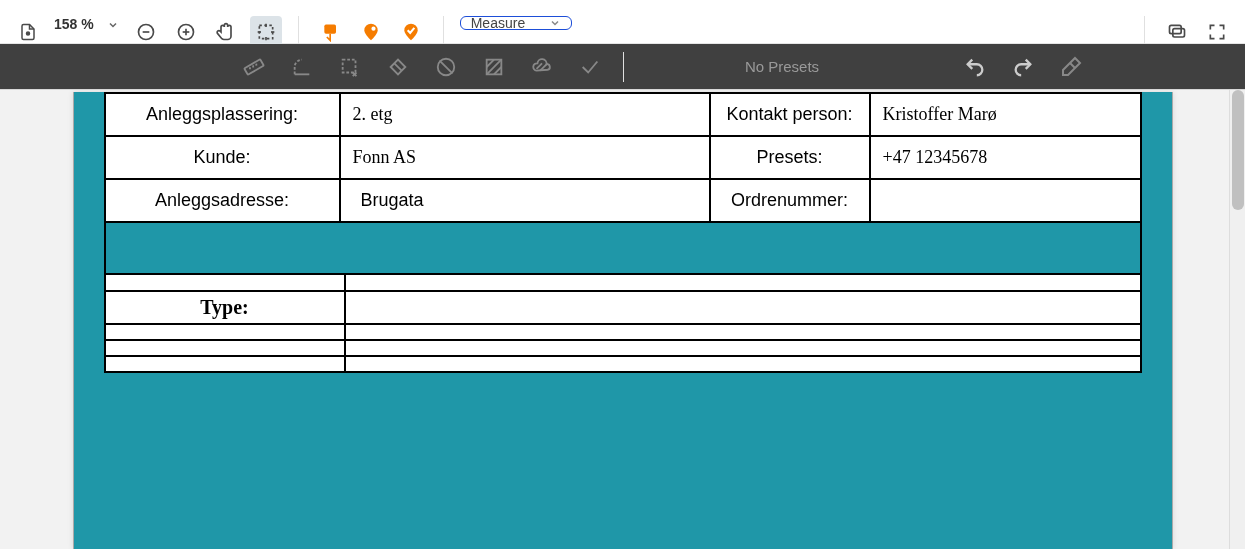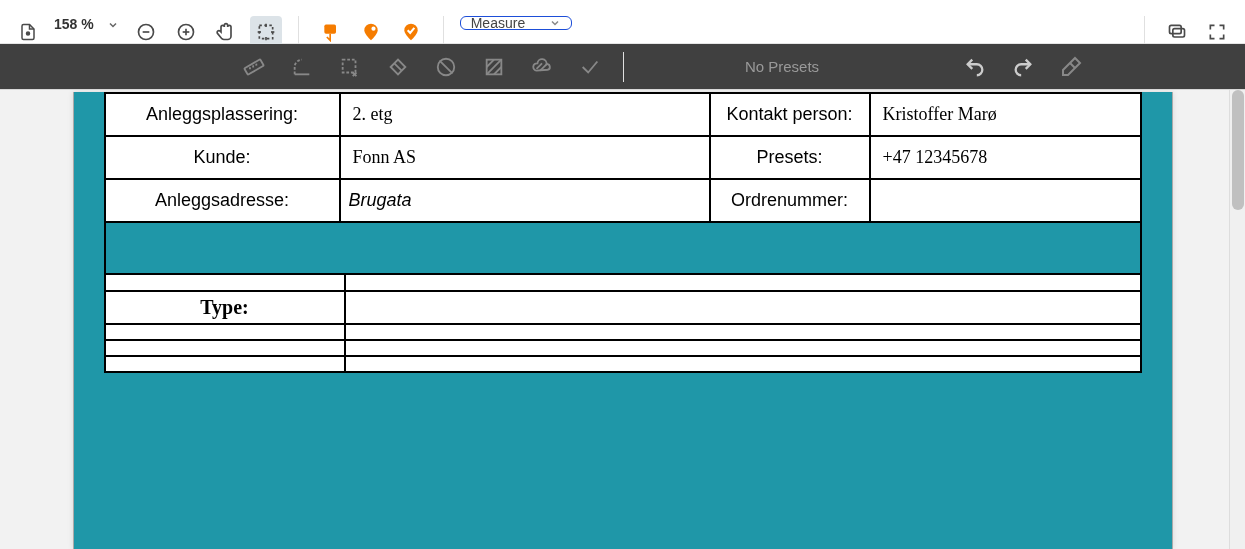--- a/index.html
+++ b/index.html
@@ -343,21 +343,21 @@
       </tr>
       <tr>
         <td class="label">Kunde:</td>
         <td class="value">Fonn AS</td>
         <td class="label">Presets:</td>
         <td class="value">+47 12345678</td>
       </tr>
       <tr>
         <td class="label">Anleggsadresse:</td>
         <td class="input-cell">
-          <input type="text" style="padding-left: 8px; font-style: italic;" value="Brugata">
+          <input type="text" style="padding-left: 20px;" value="Brugata">
         </td>
         <td class="label">Ordrenummer:</td>
         <td class="value"></td>
       </tr>
     </tbody>
       </table>
     <div class="teal-gap"></div>
     <table class="bottom-table">
       <tbody>
           <tr class="narrow">

